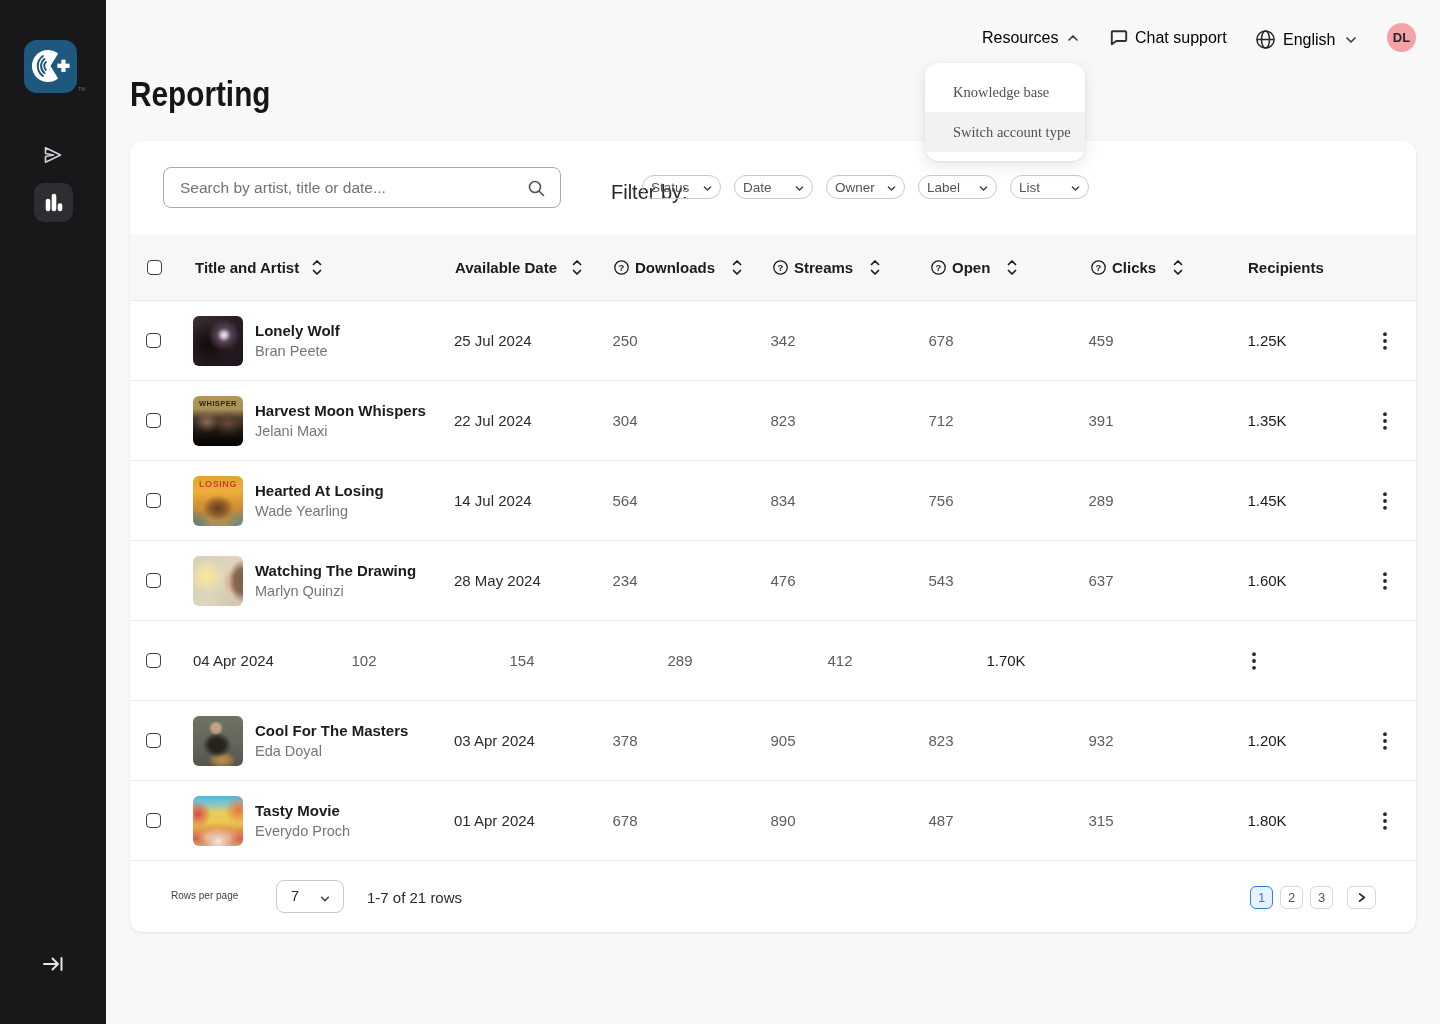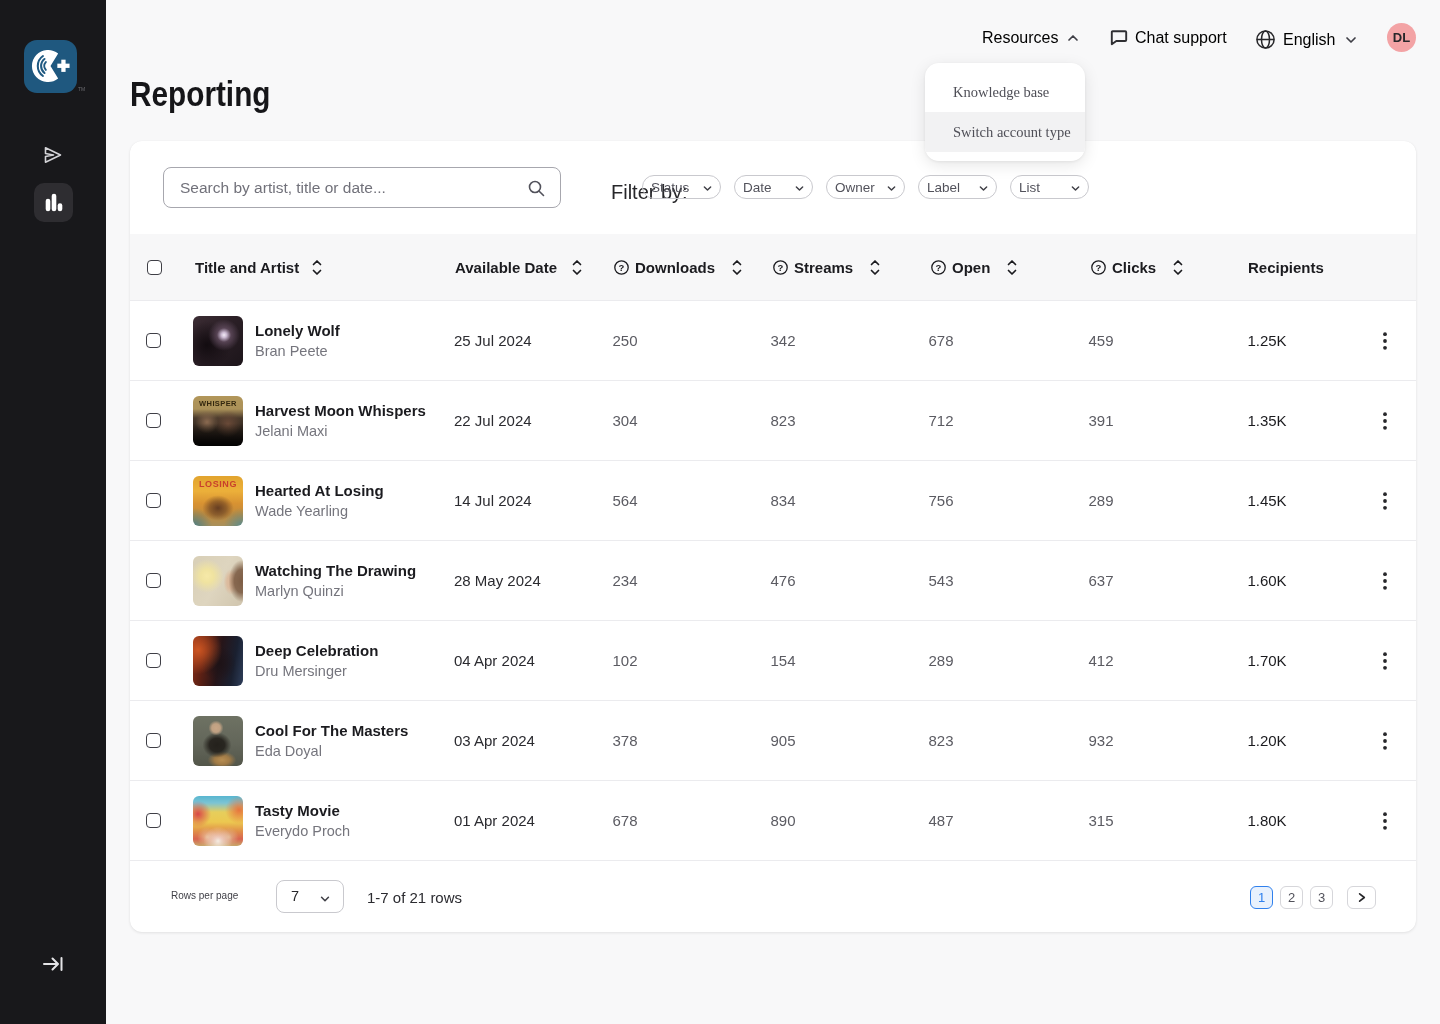--- a/index.html
+++ b/index.html
@@ -357,27 +357,20 @@
               <circle cx="2" cy="2.2" r="1.9" fill="#27272a"></circle>
               <circle cx="2" cy="9" r="1.9" fill="#27272a"></circle>
               <circle cx="2" cy="15.8" r="1.9" fill="#27272a"></circle>
             </svg>
           </div>
   </div>
   <div class="row">
     <div class="c1">
             <div class="cbx"></div>
           </div>
-    <div class="c2">
-            <div class="art a5"></div>
-            <div>
-              <div class="t-title">Deep Celebration</div>
-              <div class="t-artist">Dru Mersinger</div>
-            </div>
-          </div>
     <div class="c3">04 Apr 2024</div>
     <div class="cn">102</div>
     <div class="cn gap1">154</div>
     <div class="cn gap2">289</div>
     <div class="cn gap3">412</div>
     <div class="cr gap4">1.70K</div>
     <div class="c9">
             <svg width="4" height="18" viewBox="0 0 4 18">
               <circle cx="2" cy="2.2" r="1.9" fill="#27272a"></circle>
               <circle cx="2" cy="9" r="1.9" fill="#27272a"></circle>

